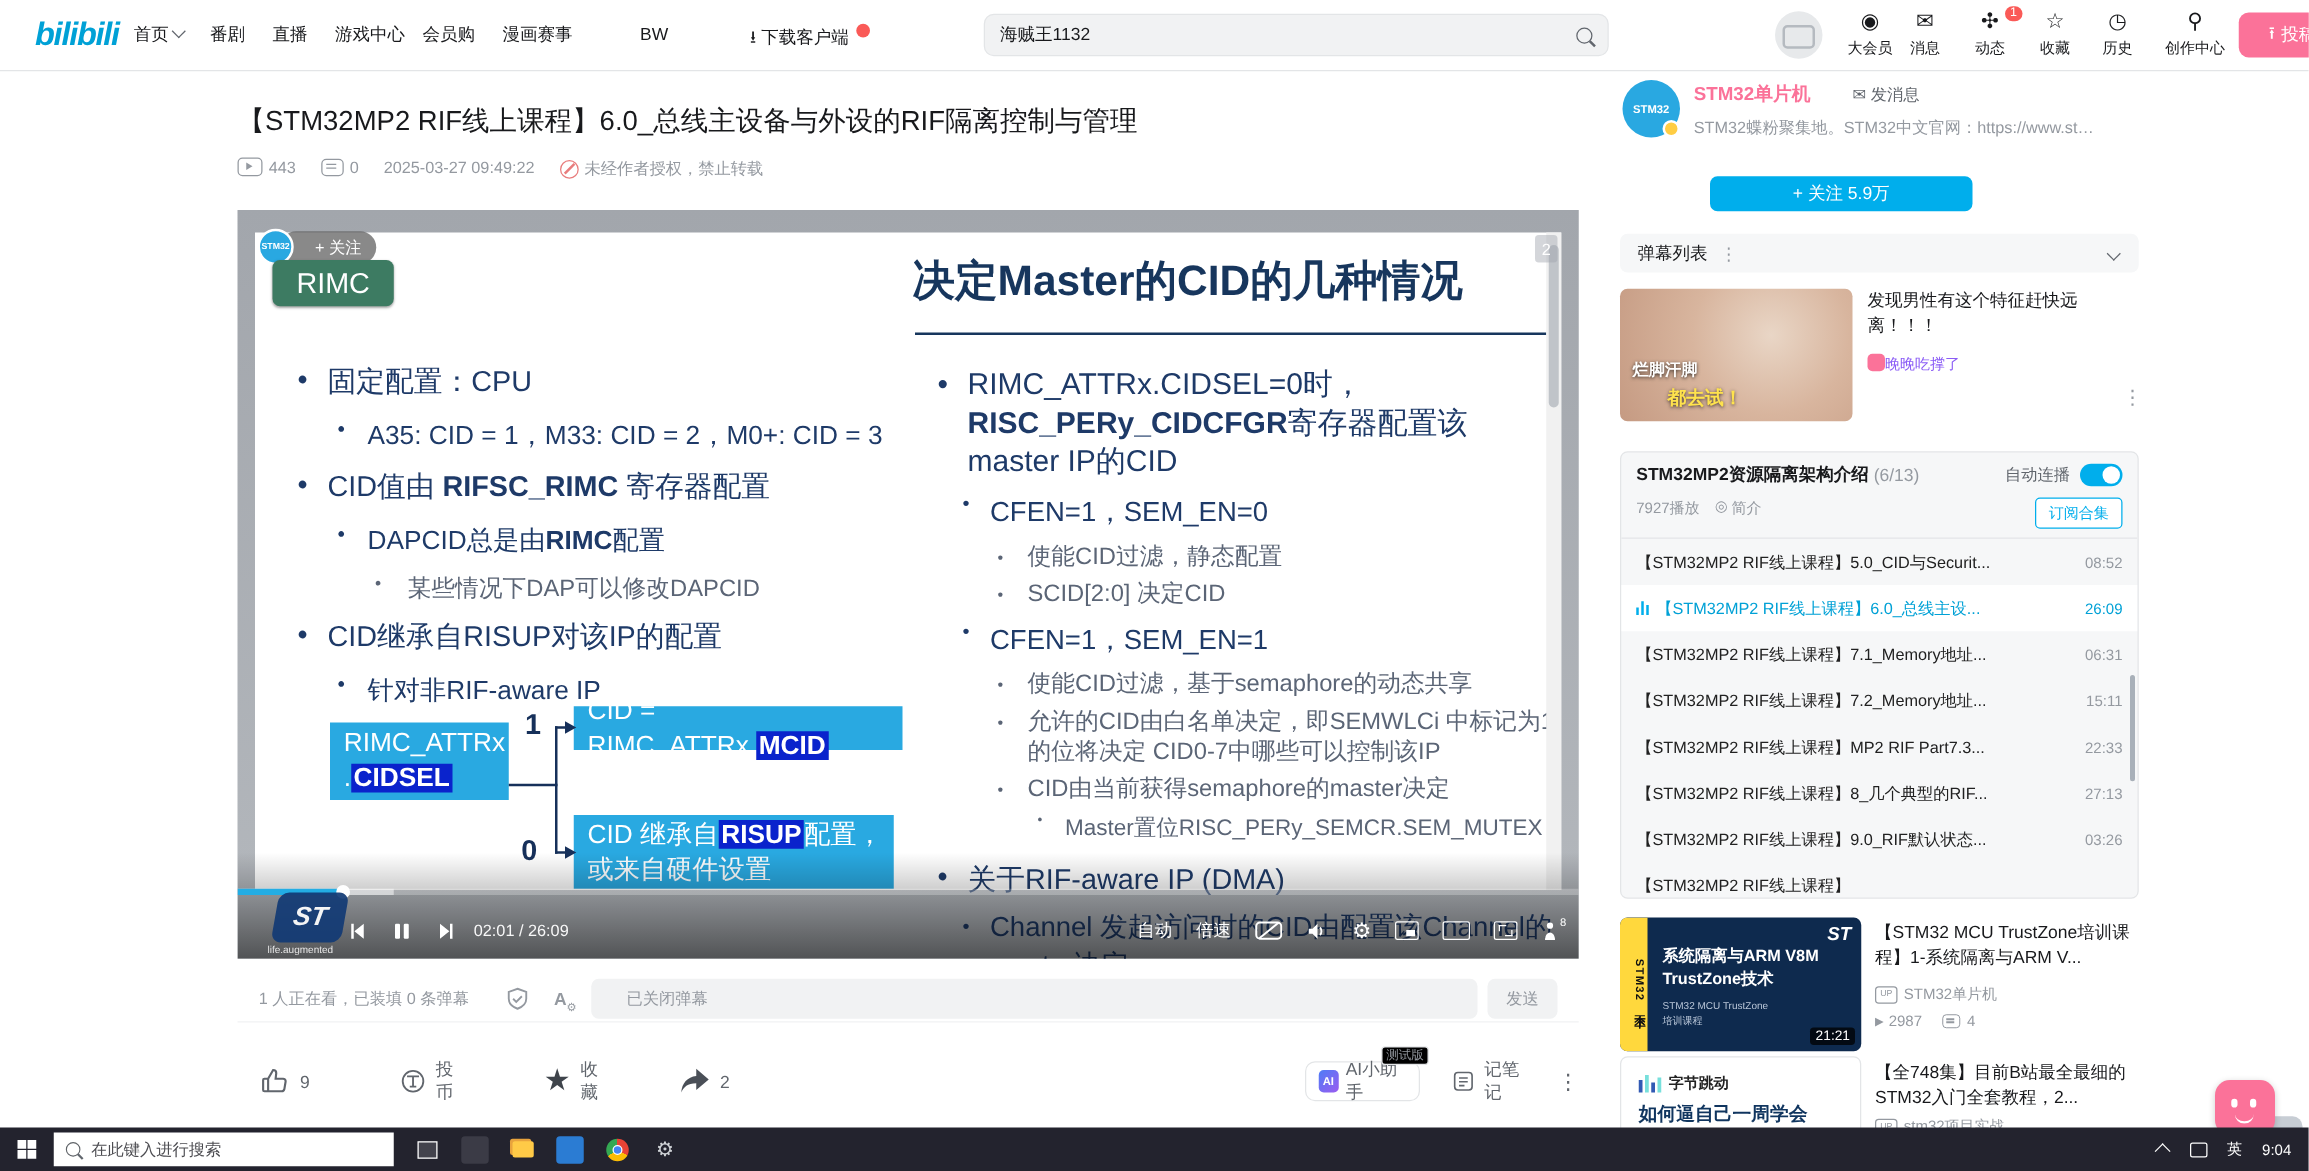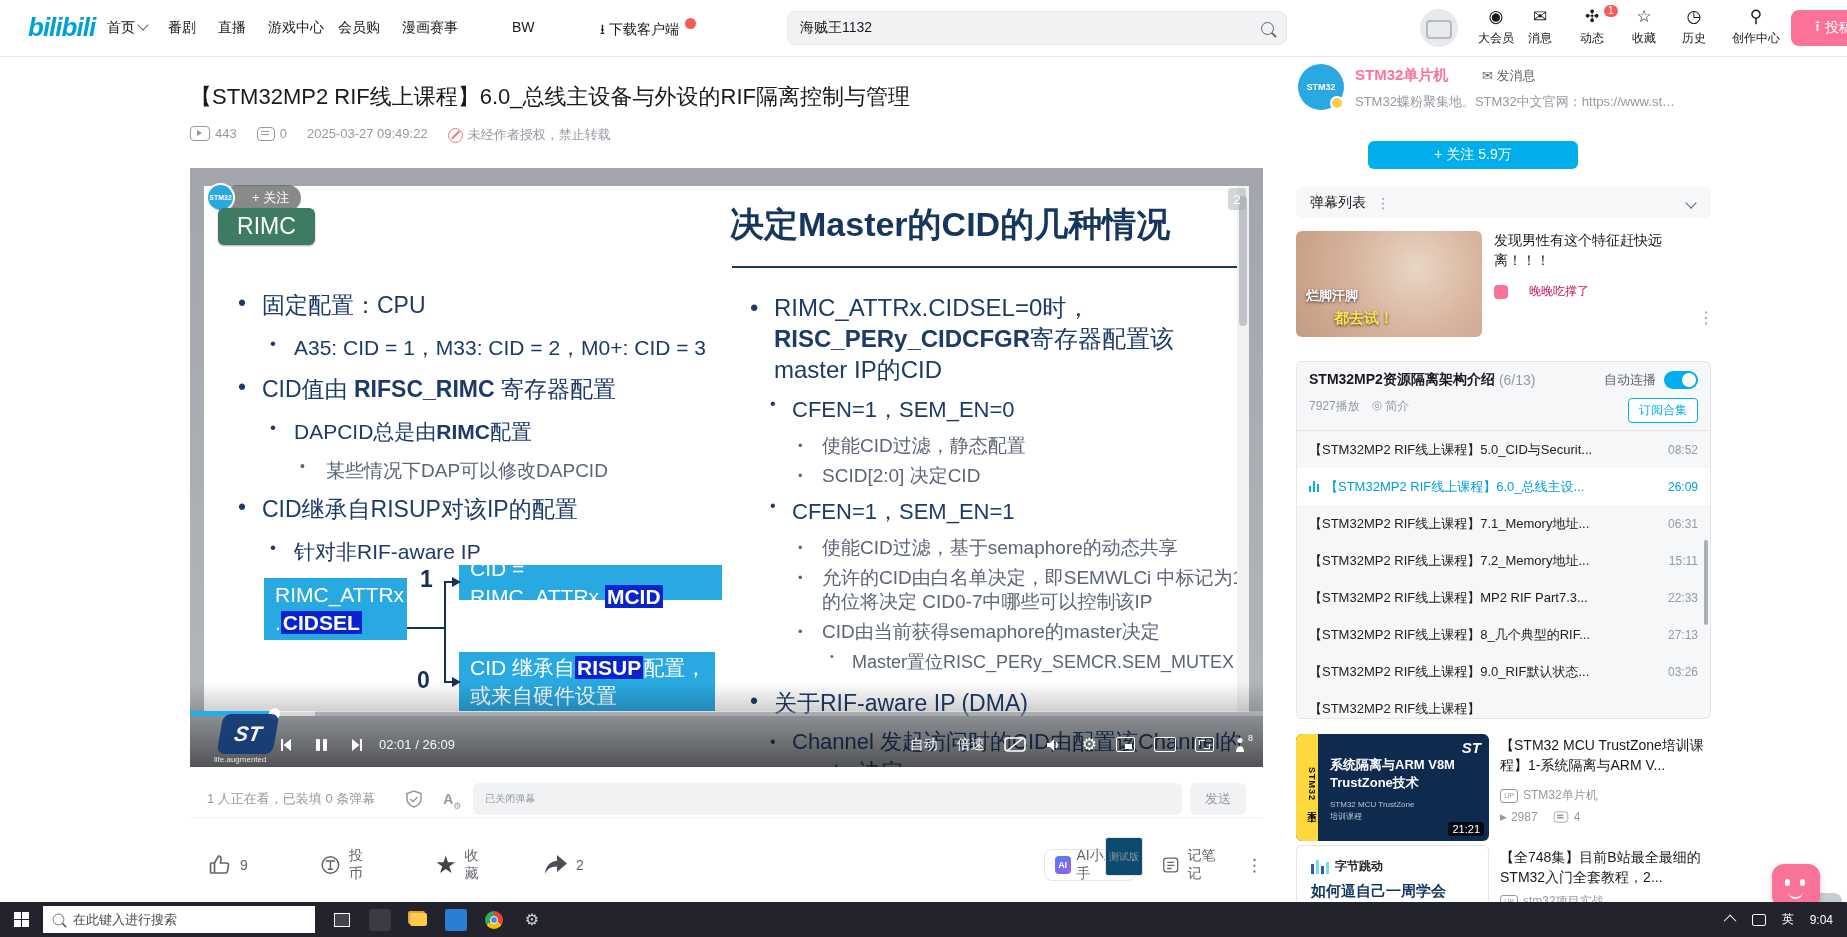--- a/index.html
+++ b/index.html
@@ -68,38 +68,38 @@
   .cbtn{cursor:pointer;display:flex;align-items:center;justify-content:center}
   .ctime{font-size:13px;color:rgba(255,255,255,.95);margin-left:14px;white-space:nowrap}
   .ctxt{font-size:14px;color:#fff;cursor:pointer}
   .ricon{width:17px;height:13px;border:1.6px solid #fff;border-radius:2px;position:relative}
   .stwm{position:absolute;left:30px;top:546px;width:56px;height:40px;background:#123a75;border-radius:8px;transform:skewX(-10deg);opacity:.92;color:#fff;font-weight:bold;font-style:italic;font-size:21px;display:flex;align-items:center;justify-content:center}
   .stcap{position:absolute;left:24px;top:587px;color:#eee;font-size:8px;opacity:.95}
   
   .dmrow{position:absolute;left:190px;top:780px;width:1073px;height:38px;display:flex;align-items:center;border-bottom:1px solid #f1f2f3;box-sizing:border-box}
   .dmstat{color:#9499a0;font-size:13px;margin-left:17px;white-space:nowrap}
   .dmicon{width:22px;height:22px;color:#9499a0;display:flex;align-items:center;justify-content:center}
-  .dminput{height:32px;background:#f1f2f3;border-radius:6px;flex:1;display:flex;align-items:center;padding:0 12px;color:#9499a0;font-size:10px;margin-left:14px}
+  .dminput{height:32px;background:#f1f2f3;border-radius:6px;flex:1;display:flex;align-items:center;padding:0 28px;color:#9499a0;font-size:13px;margin-left:14px}
   .dmsend{width:56px;height:32px;background:#f1f2f3;border-radius:6px;margin-left:8px;margin-right:17px;display:flex;align-items:center;justify-content:center;color:#9499a0;font-size:13px}
   
   .acts{position:absolute;left:190px;top:846px;width:1073px;height:38px;display:flex;align-items:center;color:#61666d;font-size:14px}
   .ag{display:flex;align-items:center;gap:8px;cursor:pointer}
   .aibtn{height:30px;border:1px solid #e3e5e7;border-radius:8px;display:flex;align-items:center;gap:6px;padding:0 10px;cursor:pointer;position:relative}
   .aisq{width:18px;height:18px;border-radius:4px;background:linear-gradient(135deg,#4e7cf6,#9b5cf0);color:#fff;font-size:9px;font-weight:bold;display:flex;align-items:center;justify-content:center}
-  .beta{position:absolute;right:-8px;top:-13px;background:#0c4a6e;border:1px solid #e3e5e7;border-radius:3px;font-size:10px;color:#9499a0;padding:12px 3px;line-height:13px}
+  .beta{position:absolute;right:-8px;top:-13px;background:#000000;border:1px solid #e3e5e7;border-radius:3px;font-size:10px;color:#9499a0;padding:0 3px;line-height:13px}
   
   .upname{position:absolute;left:1355px;top:66px;font-size:15px;font-weight:bold;color:#fb7299;cursor:pointer}
   .msg{position:absolute;left:1482px;top:67px;font-size:13px;color:#61666d;cursor:pointer}
   .updesc{position:absolute;left:1355px;top:93px;width:356px;font-size:13px;color:#9499a0;white-space:nowrap;overflow:hidden;text-overflow:ellipsis}
   .folbtn{position:absolute;left:1368px;top:141px;width:210px;height:28px;background:#00aeec;border-radius:6px;color:#fff;font-size:14px;display:flex;align-items:center;justify-content:center;cursor:pointer}
   .dmbar{position:absolute;left:1296px;top:187px;width:415px;height:31px;background:#f6f7f8;border-radius:6px;display:flex;align-items:center;font-size:14px;color:#18191c}
   .promoimg{position:absolute;left:1296px;top:231px;width:186px;height:106px;border-radius:6px;overflow:hidden;background:
      radial-gradient(circle at 65% 35%, #e9d6c6 0%, #d8b59e 45%, #c59a82 100%)}
   .ptit{position:absolute;left:1494px;top:230px;width:218px;font-size:14px;line-height:20px;color:#18191c;cursor:pointer}
-  .pauth{position:absolute;left:1494px;top:283px;display:flex;align-items:center;gap:21px;color:#be185d;font-size:12px}
+  .pauth{position:absolute;left:1494px;top:283px;display:flex;gap:0;color:#8b5cf6;font-size:12px}
   .panel{position:absolute;left:1296px;top:361px;width:415px;height:358px;border:1px solid #e3e5e7;border-radius:6px;background:#f6f7f8;box-sizing:border-box;overflow:hidden}
   .plhead{display:flex;align-items:center;height:36px;padding:0 12px;font-size:14px}
   .toggle{width:34px;height:18px;border-radius:9px;background:#00aeec;position:relative;margin-left:8px;cursor:pointer}
   .toggle::after{content:"";position:absolute;right:2px;top:2px;width:14px;height:14px;border-radius:50%;background:#fff}
   .plsub{display:flex;align-items:flex-start;height:32px;padding:0 12px;color:#9499a0;font-size:12px;border-bottom:1px solid #e3e5e7}
   .subbtn{margin-left:auto;border:1px solid #00aeec;color:#00aeec;background:#fff;border-radius:4px;font-size:12px;padding:3px 10px;cursor:pointer}
   .plrow{display:flex;align-items:center;height:37px;padding:0 12px;font-size:13px;color:#212121;cursor:pointer}
   .plrow .t{flex:1;white-space:nowrap;overflow:hidden;text-overflow:ellipsis;margin-right:10px}
   .plrow .d{color:#9499a0;font-size:12px}
   .plrow.on{background:#fff;color:#00a1d6}

